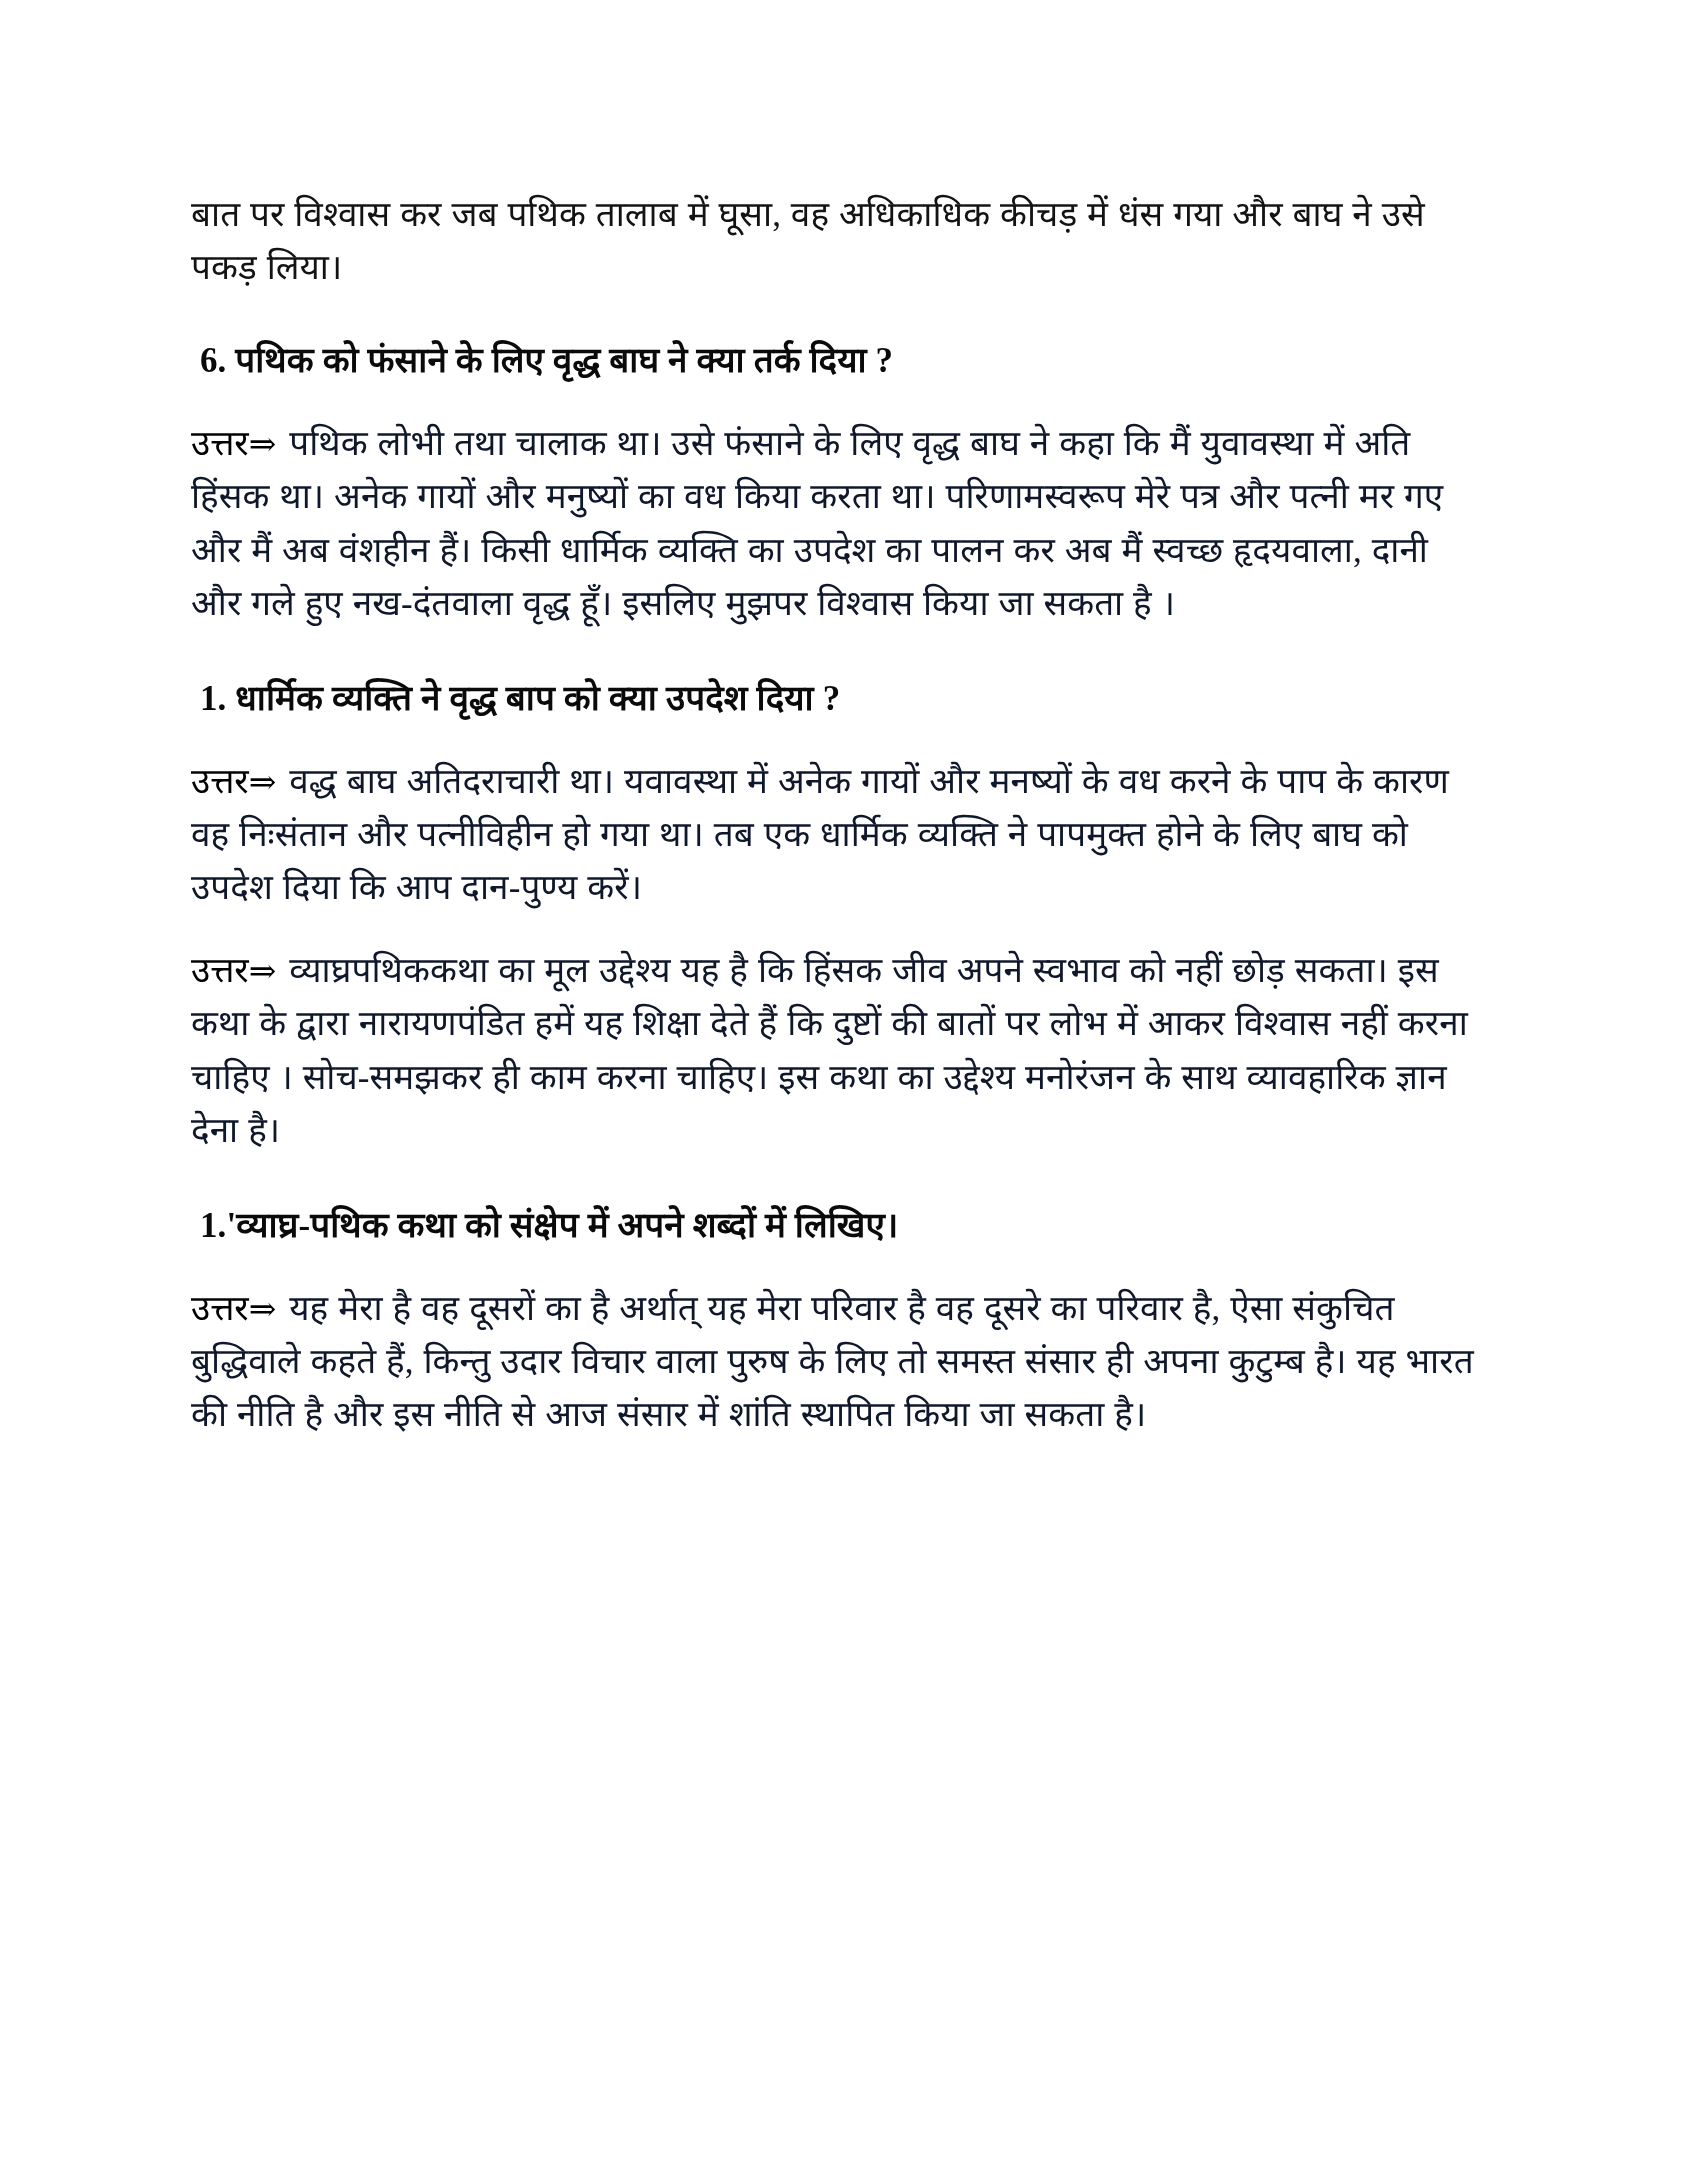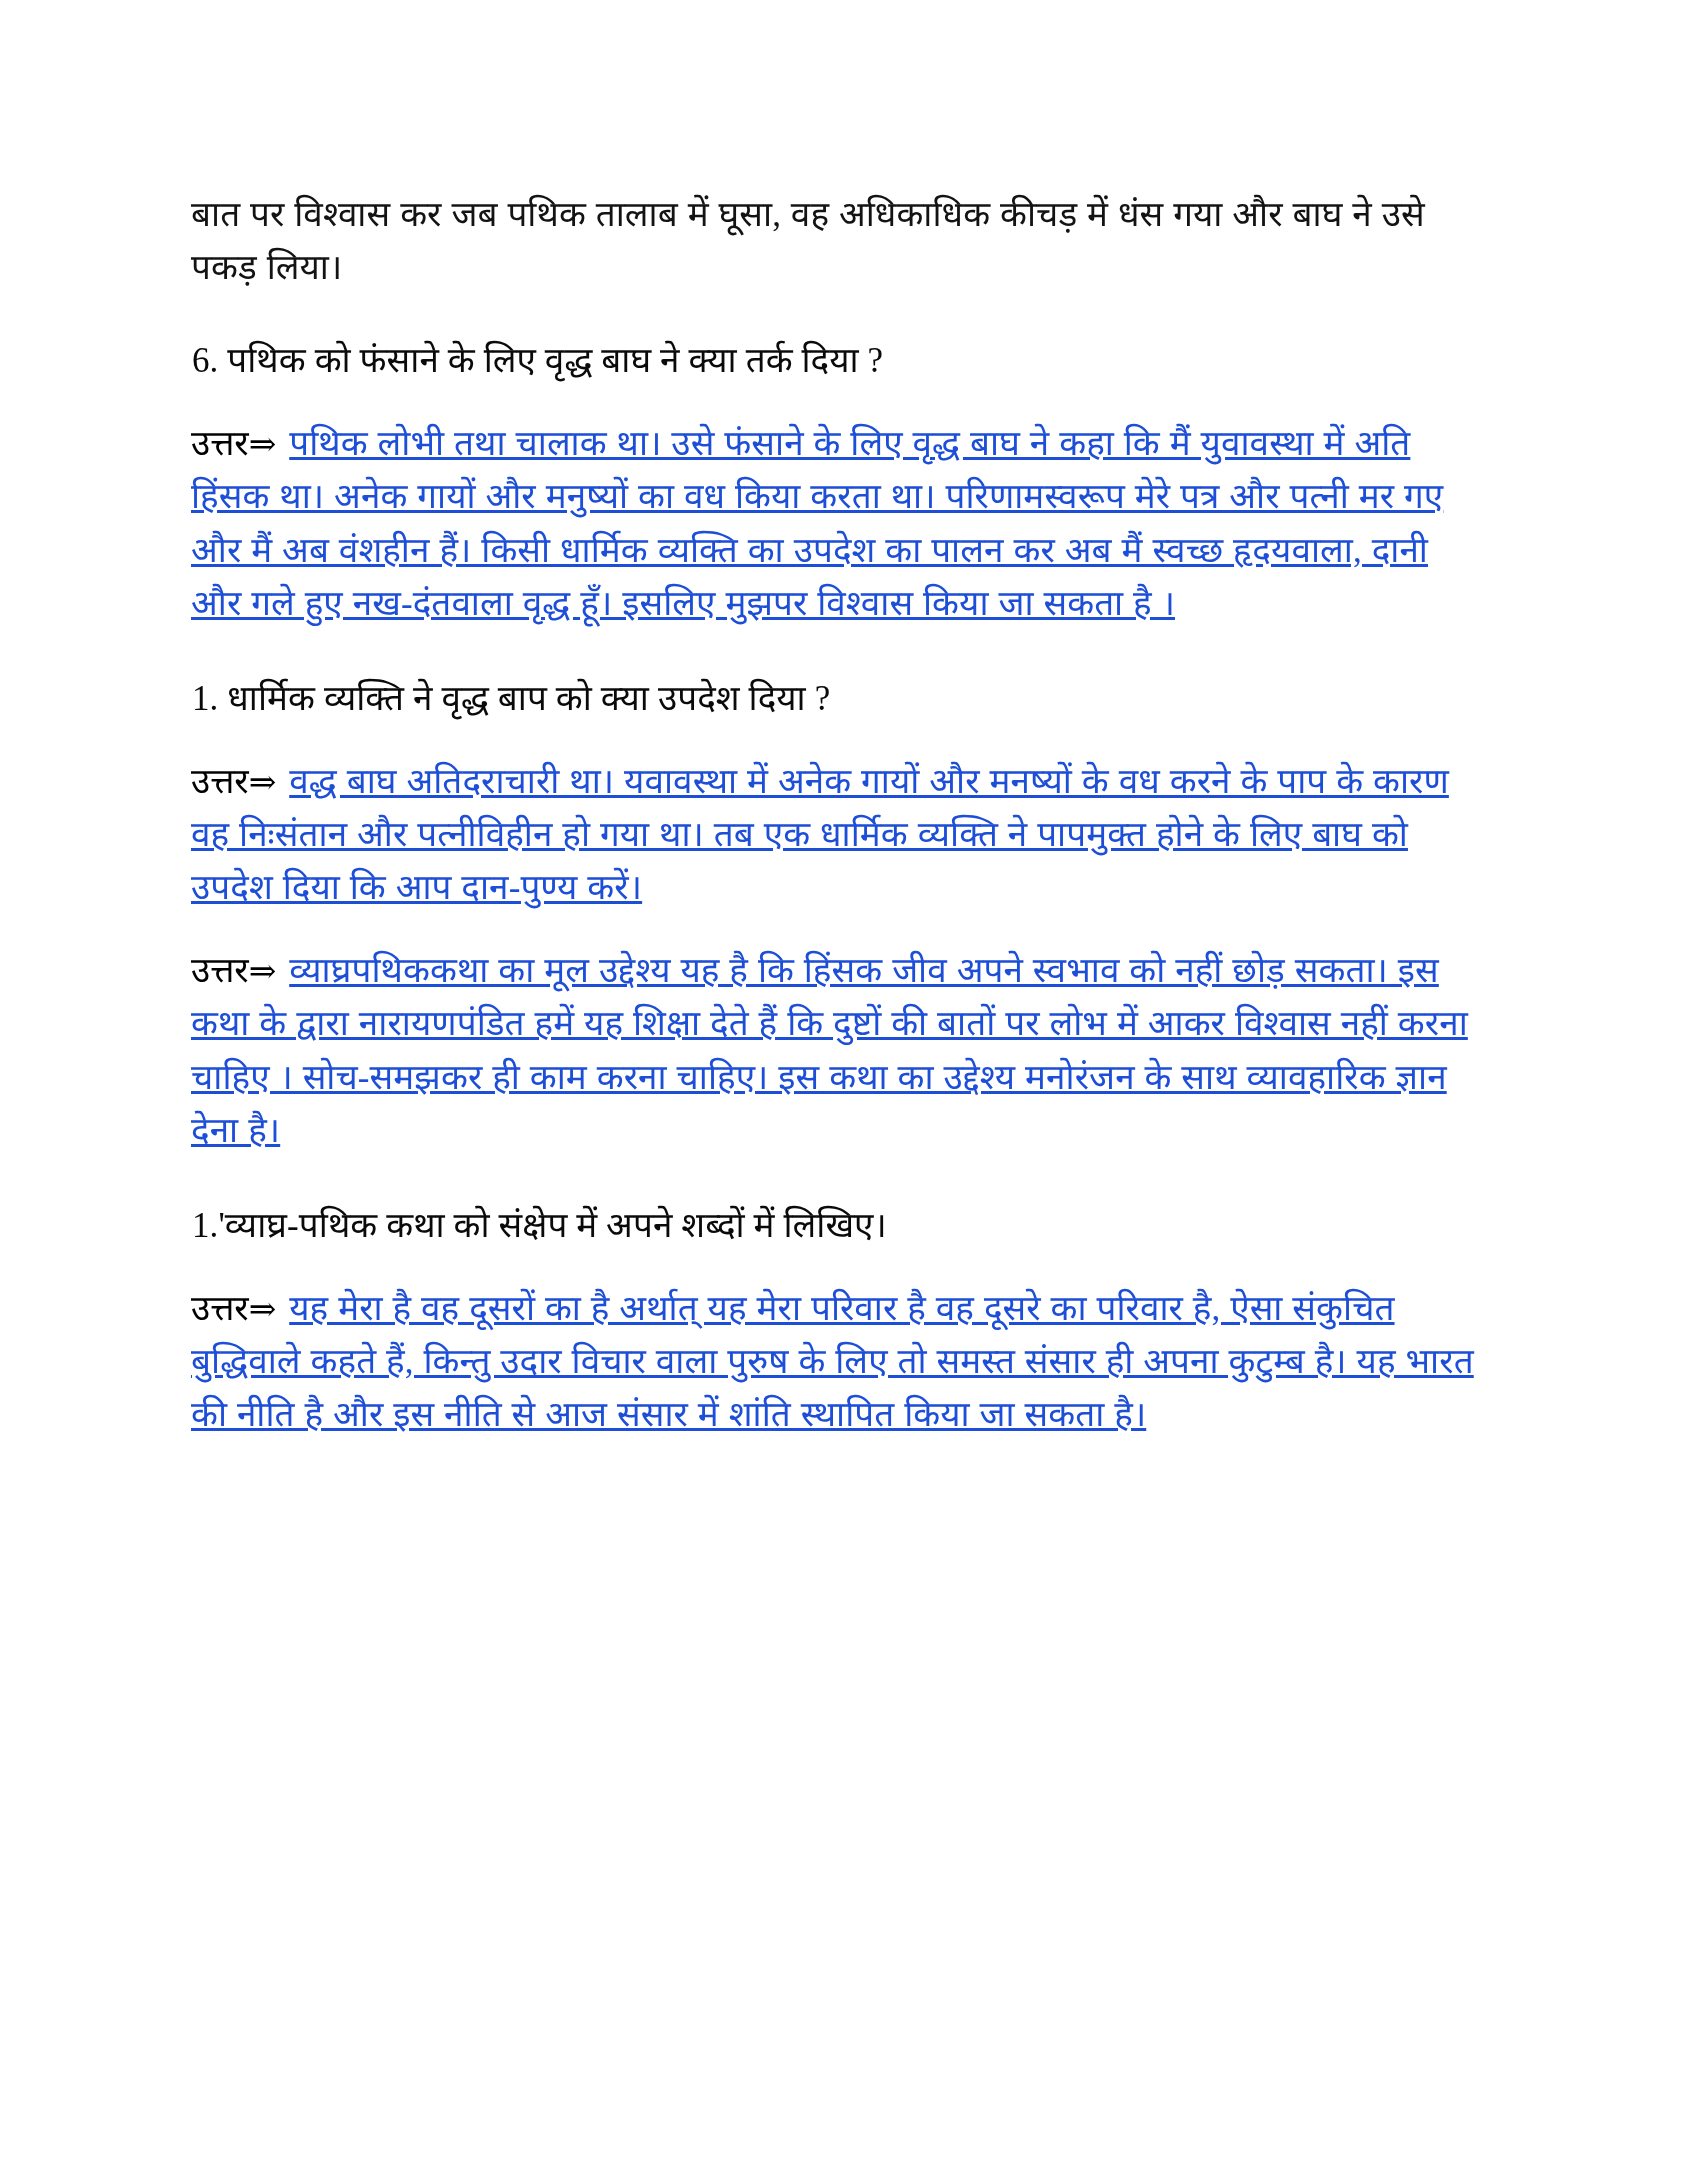--- a/index.html
+++ b/index.html
@@ -40,23 +40,23 @@
     color: #131313;
   }
 
   .para-intro {
     margin-bottom: 42px;
   }
 
   
   .question {
     font-size: 35px;
-    font-weight: normal;
+    font-weight: bold;
     line-height: 1.45;
-    margin: 0 0 30px 1px;
+    margin: 0 0 30px 9px;
     color: #0a0a0a;
     letter-spacing: 0.1px;
   }
 
   .q-gap {
     margin-top: 44px;
   }
 
   
   .answer {
@@ -74,22 +74,21 @@
     letter-spacing: 0px;
   }
 
   .answer-arrow {
     font-weight: normal;
     font-size: 33px;
     padding-right: 3px;
   }
 
   .answer-text {
-    color: #1d4ed8;
-    text-decoration: underline;
+    color: #0f172a;
   }
 
   
   .answer:last-child {
     margin-bottom: 0;
     margin-top: 24px;
   }
 </style>
 </head>
 <body>

